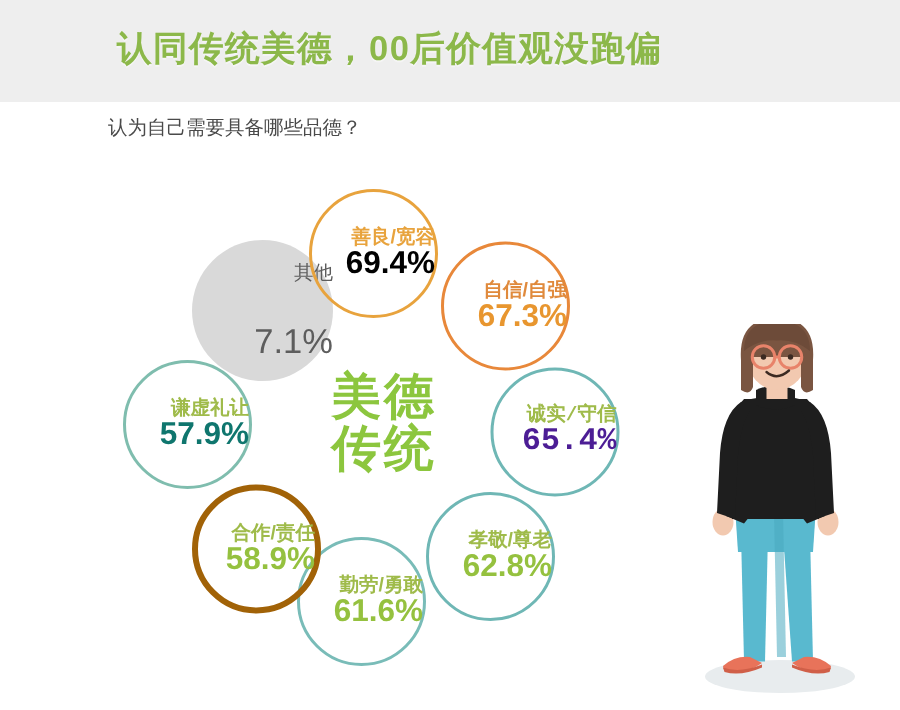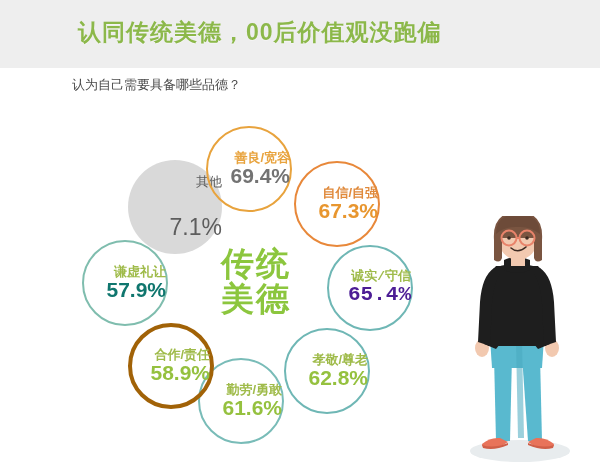--- a/index.html
+++ b/index.html
@@ -77,32 +77,32 @@
 
 <div id="root">
 
   <div class="header-band"></div>
   <div class="header-title">认同传统美德，00后价值观没跑偏</div>
   <div class="subtitle">认为自己需要具备哪些品德？</div>
 
   <div class="cluster">
 
     <div class="center-word" style="left:196px;top:247px;width:120px;">
+      <div>美德</div>
       <div>传统</div>
-      <div>美德</div>
     </div>
 
     <div class="bubble solid" style="left:128px;top:160px;width:94px;height:94px;">
       <div class="b-label">其他</div>
       <div class="b-value">7.1%</div>
     </div>
 
     <div class="bubble ring" style="left:206px;top:126px;width:86px;height:86px;border:2.5px solid #e8a33d;">
       <div class="b-label" style="color:#e8a33d;">善良/宽容</div>
-      <div class="b-value" style="color:#737373;margin-left:12px;">69.4%</div>
+      <div class="b-value" style="color:#000000;margin-left:12px;">69.4%</div>
     </div>
 
     <div class="bubble ring" style="left:294px;top:161px;width:86px;height:86px;border:2.5px solid #e8883a;">
       <div class="b-label" style="color:#e08a3c;">自信/自强</div>
       <div class="b-value" style="color:#e8962f;">67.3%</div>
     </div>
 
     <div class="bubble ring" style="left:327px;top:245px;width:86px;height:86px;border:2px solid #6fb7b5;font-family:Liberation Mono, monospace;">
       <div class="b-label" style="color:#9fbb4a;">诚实/守信</div>
       <div class="b-value" style="color:#4c1d95;">65.4%</div>

